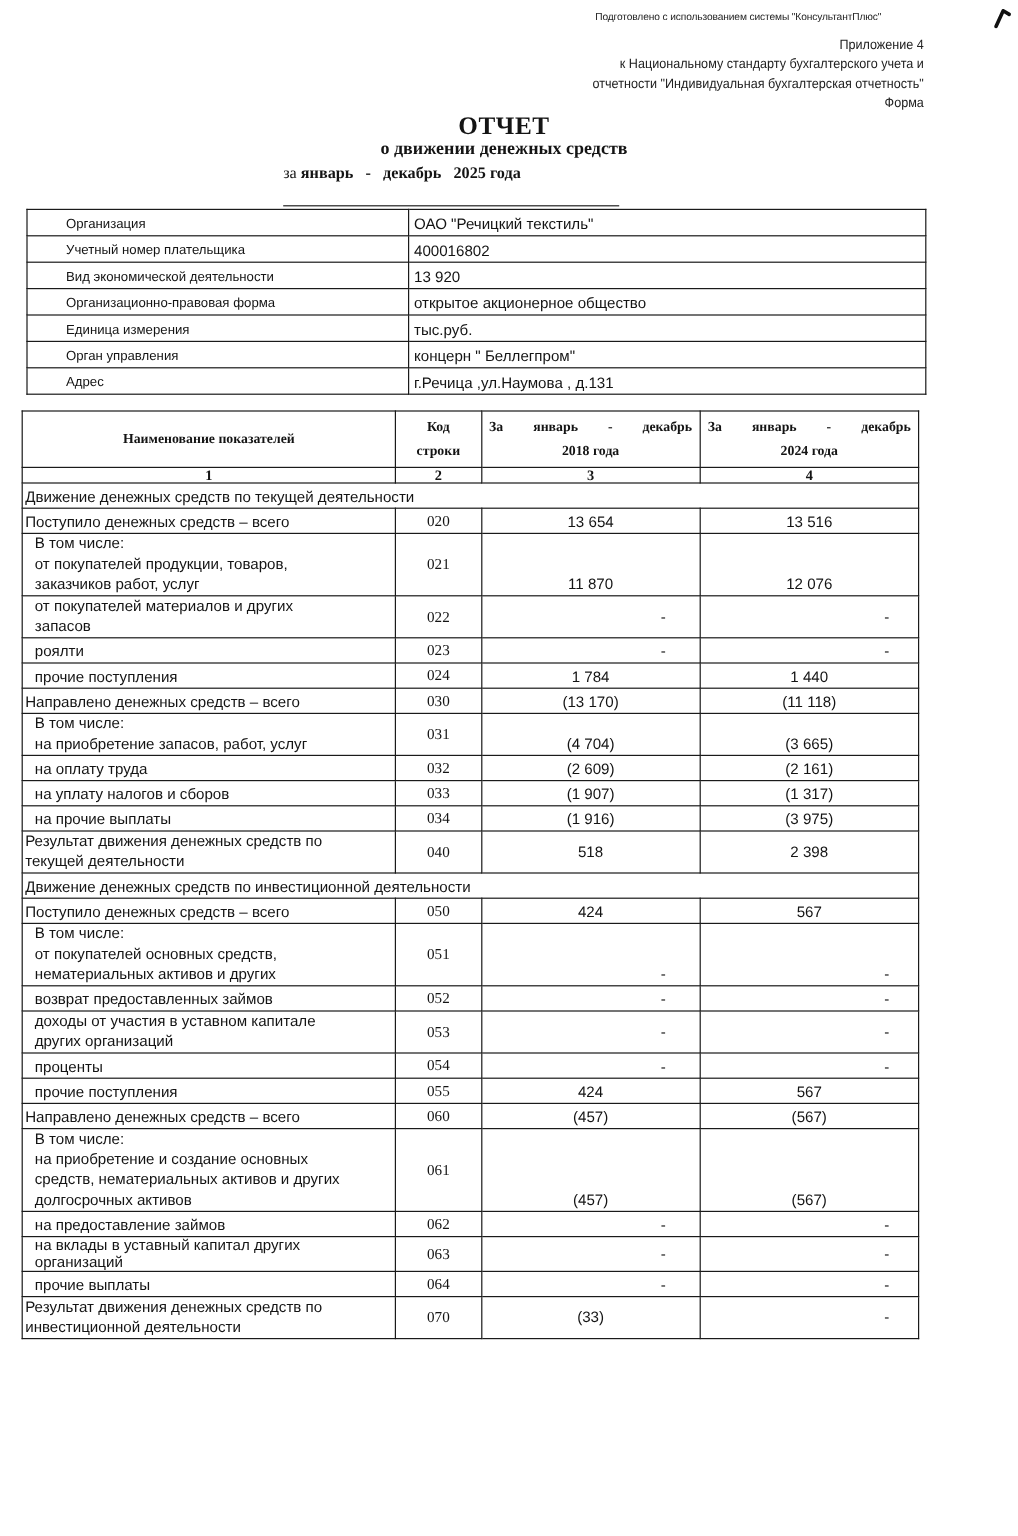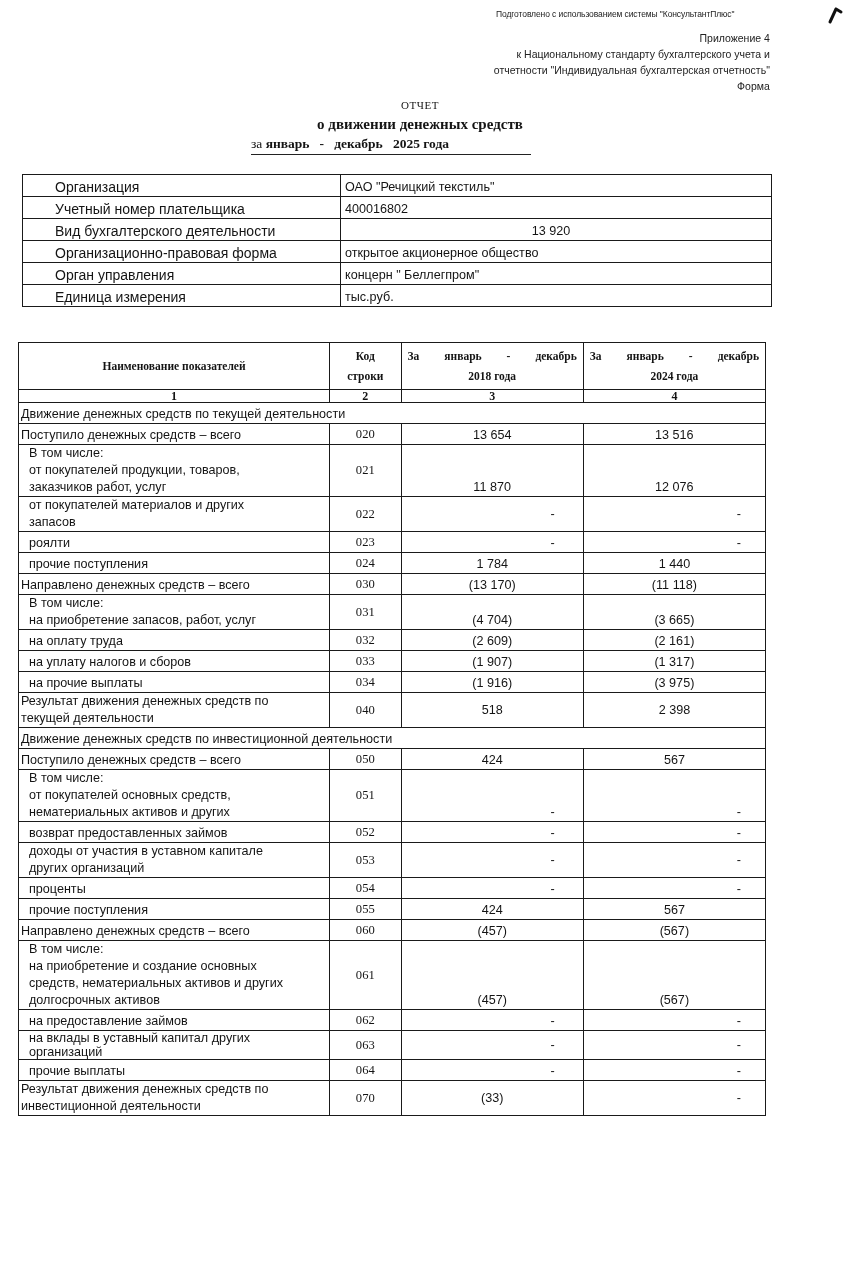--- a/index.html
+++ b/index.html
@@ -17,36 +17,36 @@
     letter-spacing: -0.1px; color: #222;
   }
   .appendix {
     position: absolute; right: 78px; top: 30px; text-align: right;
     font-family: "Liberation Sans", "DejaVu Sans", sans-serif; font-size: 11.3px;
     line-height: 16px; color: #222; transform: scaleX(0.93); transform-origin: right top;
   }
   .title-block {
     position: absolute; left: 200px; top: 96px; width: 440px; text-align: center;
   }
-  .title-main { font-size: 11px; font-weight: normal; letter-spacing: 0.5px; line-height: 19px; }
+  .title-main { font-size: 21px; font-weight: bold; letter-spacing: 0.5px; line-height: 19px; }
   .title-sub { font-size: 15px; font-weight: bold; line-height: 19px; }
   .title-period {
-    position: absolute; left: 251px; top: 136px; font-size: 13.5px; font-weight: bold;
-    border-bottom: 1.5px solid #222; width: 280px; padding-bottom: 2px; white-space: nowrap;
+    position: absolute; left: 236px; top: 136px; font-size: 13.5px; font-weight: bold;
+    border-bottom: 1.5px solid #222; width: 280px; padding-bottom: 19px; white-space: nowrap;
   }
   .title-period .za { font-weight: normal; }
 
   table { border-collapse: collapse; position: absolute; }
   td, th { border: 1.3px solid #1a1a1a; padding: 0 4px; }
 
   .info-table { left: 22px; top: 174px; width: 750px; font-size: 13.8px; }
   .info-table td { height: 20px; line-height: 18px; padding: 1px 3px 0 3px; vertical-align: bottom; }
-  .info-table td.lbl { width: 282px; font-family: "Liberation Sans", "DejaVu Sans", sans-serif; font-size: 14px; transform-origin: left; padding-left: 32px; }
+  .info-table td.lbl { width: 282px; font-family: "Liberation Sans", "DejaVu Sans", sans-serif; font-size: 11px; transform-origin: left; padding-left: 32px; }
   .info-table td.val { padding-left: 4px; font-family: "Liberation Sans", "DejaVu Sans", sans-serif; font-size: 12.6px; }
-  .info-table td.val.right { text-align: center; padding-right: 14px; }
+  .info-table td.val.right { text-align: left; padding-right: 14px; }
 
   .main-table {
     left: 18px; top: 342px; width: 748px;
     font-family: "Liberation Sans", "DejaVu Sans", sans-serif; font-size: 12.6px;
   }
   .main-table th { font-weight: bold; font-size: 11.5px; font-family: "Liberation Serif", "DejaVu Serif", serif; }
   .main-table th.h-name { width: 300px; height: 46px; font-size: 11.5px; margin-top: 24px; }
   .main-table th.h-code { width: 62px; line-height: 20px; text-align: center; }
   .main-table th.h-per { width: 172px; line-height: 20px; text-align: center; }
   .main-table th.h-per .l1 { display: flex; justify-content: space-between; padding: 0 2px; }
@@ -91,34 +91,38 @@
   <tbody>
       <tr>
     <td class="lbl">Организация</td>
     <td class="val">ОАО "Речицкий текстиль"</td>
   </tr>
   <tr>
     <td class="lbl">Учетный номер плательщика</td>
     <td class="val">400016802</td>
   </tr>
   <tr>
-    <td class="lbl">Вид бухгалтерского деятельности</td>
+    <td class="lbl">Вид экономической деятельности</td>
     <td class="val right">13 920</td>
   </tr>
   <tr>
     <td class="lbl">Организационно-правовая форма</td>
     <td class="val">открытое акционерное общество</td>
   </tr>
   <tr>
+    <td class="lbl">Единица измерения</td>
+    <td class="val">тыс.руб.</td>
+  </tr>
+  <tr>
     <td class="lbl">Орган управления</td>
     <td class="val">концерн " Беллегпром"</td>
   </tr>
   <tr>
-    <td class="lbl">Единица измерения</td>
-    <td class="val">тыс.руб.</td>
+    <td class="lbl">Адрес</td>
+    <td class="val">г.Речица ,ул.Наумова , д.131</td>
   </tr>
 </tbody>
   </table>
 
 <table class="main-table">
   <tbody>
       <tr>
     <th class="h-name">Наименование показателей</th>
     <th class="h-code">
       <span class="ml">Код</span>

